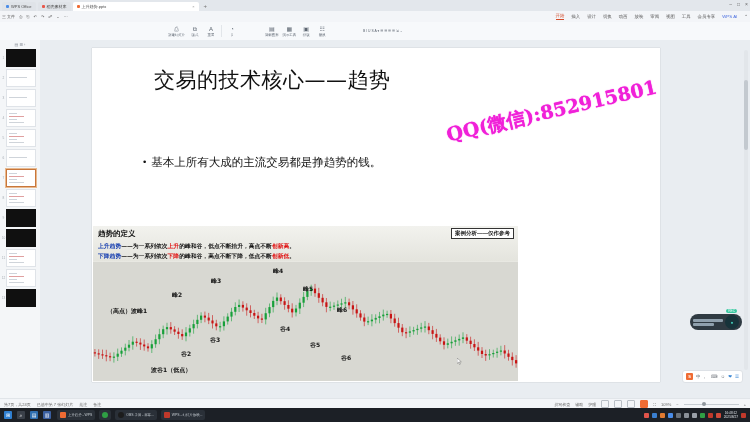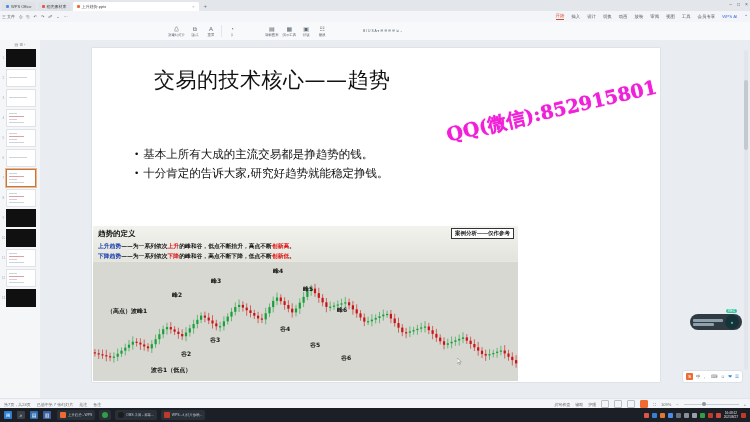--- a/index.html
+++ b/index.html
@@ -59,21 +59,21 @@
   .canvas{position:absolute;left:40px;top:40px;width:710px;height:358px;background:#e9edf1;}
   .slidewrap{position:absolute;left:52px;top:8px;width:568px;height:334px;background:#fff;box-shadow:0 0 1px rgba(0,0,0,.25);}
 
   
   .s-title{position:absolute;left:62px;top:18px;width:430px;font-size:21px;color:#111;
            font-family:"DejaVu Sans","Liberation Sans",sans-serif;letter-spacing:.5px;white-space:nowrap;}
   .s-bullets{position:absolute;left:42px;top:97px;width:480px;}
   .s-bullets li{list-style:none;font-size:11.5px;color:#111;line-height:1.62;
                 font-family:"DejaVu Sans","Liberation Sans",sans-serif;white-space:nowrap;}
   .s-bullets li:before{content:"\2022";margin-right:4px;font-size:9px;vertical-align:1px;}
-  .s-bullets{padding:0;margin:0;}
+  .s-bullets{padding:0;margin:8px;}
 
   .wm{position:absolute;left:352px;top:75px;color:#f020d8;font-size:19px;font-weight:bold;
       transform:rotate(-13deg);transform-origin:left top;white-space:nowrap;
       font-family:"DejaVu Serif","Liberation Serif",serif;text-shadow:0 0 1px #f020d8;}
 
   
   .pic{position:absolute;left:1px;top:178px;width:425px;height:133px;background:#e8e8e2;}
   .pic-hd{position:absolute;left:0;top:0;width:100%;height:35px;
           background:linear-gradient(#f2f2ee,#e4e4dd);}
   .pic-ttl{position:absolute;left:5px;top:3px;font-size:7.5px;font-weight:bold;color:#111;
@@ -323,21 +323,20 @@
   </div>
 
   <div class="canvas">
 
     <div class="slidewrap">
 
       <div class="s-title">交易的技术核心——趋势</div>
 
       <ul class="s-bullets">
         <li>基本上所有大成的主流交易都是挣趋势的钱。</li>
-        <li>十分肯定的告诉大家,研究好趋势就能稳定挣钱。</li>
       </ul>
 
       <div class="wm">QQ(微信):852915801</div>
 
       <div class="pic">
         <div class="pic-hd"></div>
         <div class="pic-ttl">趋势的定义</div>
         <div class="pic-case">案例分析——仅作参考</div>
 
         <div class="defline l1">

